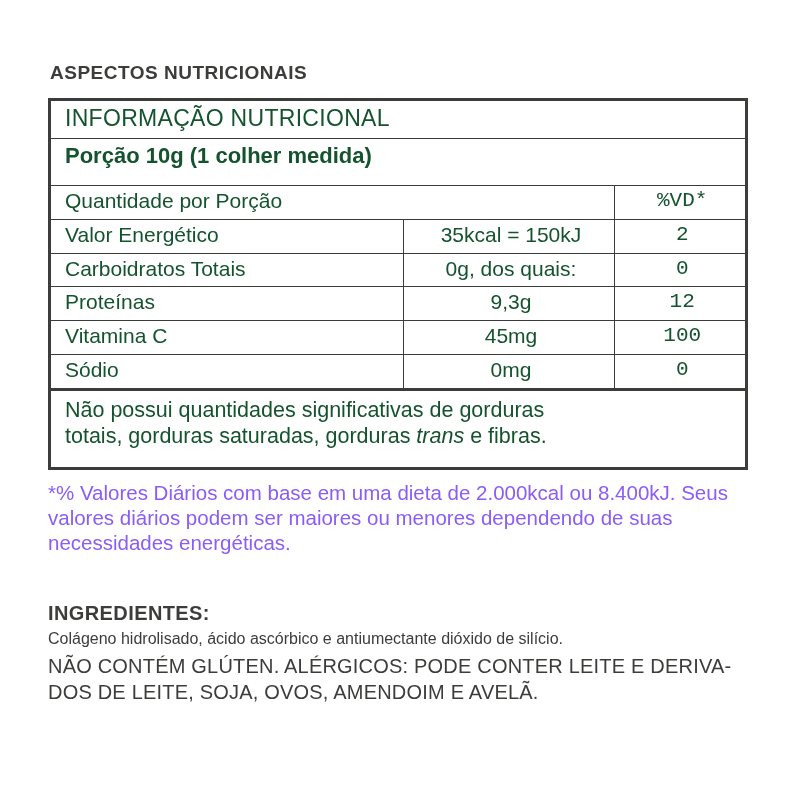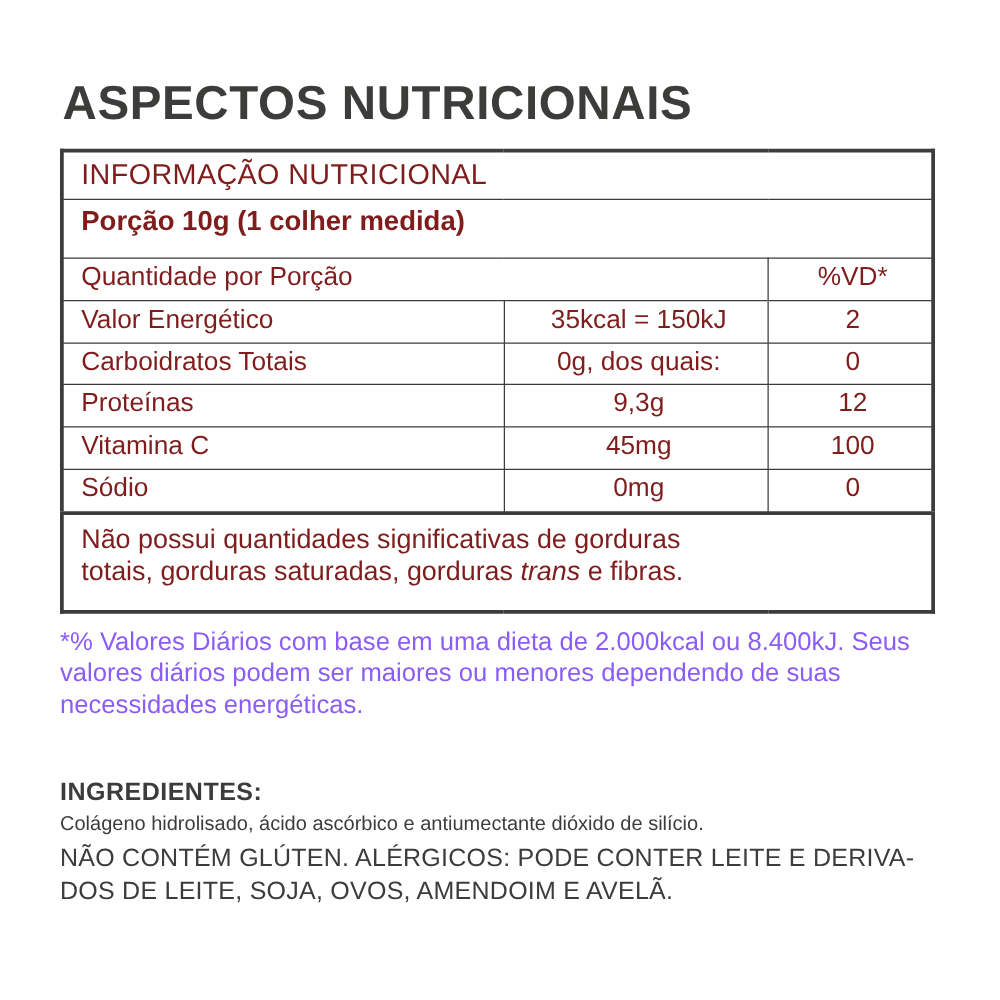--- a/index.html
+++ b/index.html
@@ -15,56 +15,56 @@
     overflow: hidden;
   }
   .page {
     position: relative;
     width: 800px;
     height: 800px;
     box-sizing: border-box;
     padding: 62px 48px 0 48px;
   }
   .section-title {
-    font-size: 38px;
+    font-size: 19px;
     font-weight: bold;
     letter-spacing: 0.5px;
     color: #3c3c3b;
     margin: 0 0 14px 2px;
   }
   
   .nut-table {
     border: 3px solid #3c3c3b;
     border-collapse: collapse;
     width: 700px;
     table-layout: fixed;
   }
   .nut-table td {
     border: 1.5px solid #3c3c3b;
     padding: 3px 10px 5px 14px;
     font-size: 21px;
-    color: #7f1d1d;
+    color: #14532d;
     vertical-align: middle;
     line-height: 1.18;
   }
   .row-head td {
     font-size: 23px;
     letter-spacing: 0.3px;
     padding-top: 4px;
     padding-bottom: 6px;
   }
   .row-portion td {
     font-weight: bold;
     font-size: 22px;
     padding-top: 4px;
     padding-bottom: 16px;
   }
   .no-bottom-border { border-bottom: none !important; }
   .c-val { text-align: center; padding-left: 10px; }
-  .c-vd  { text-align: center; padding-left: 10px; }
+  .c-vd  { text-align: center; padding-left: 10px; font-family: Liberation Mono, monospace; }
   .thick-top { border-top: 3px solid #3c3c3b !important; }
   .note-row td {
     font-weight: normal;
     font-size: 21.5px;
     line-height: 1.22;
     padding: 6px 12px 18px 14px;
   }
   .note-row em { font-style: italic; }
   
   .footnote {

